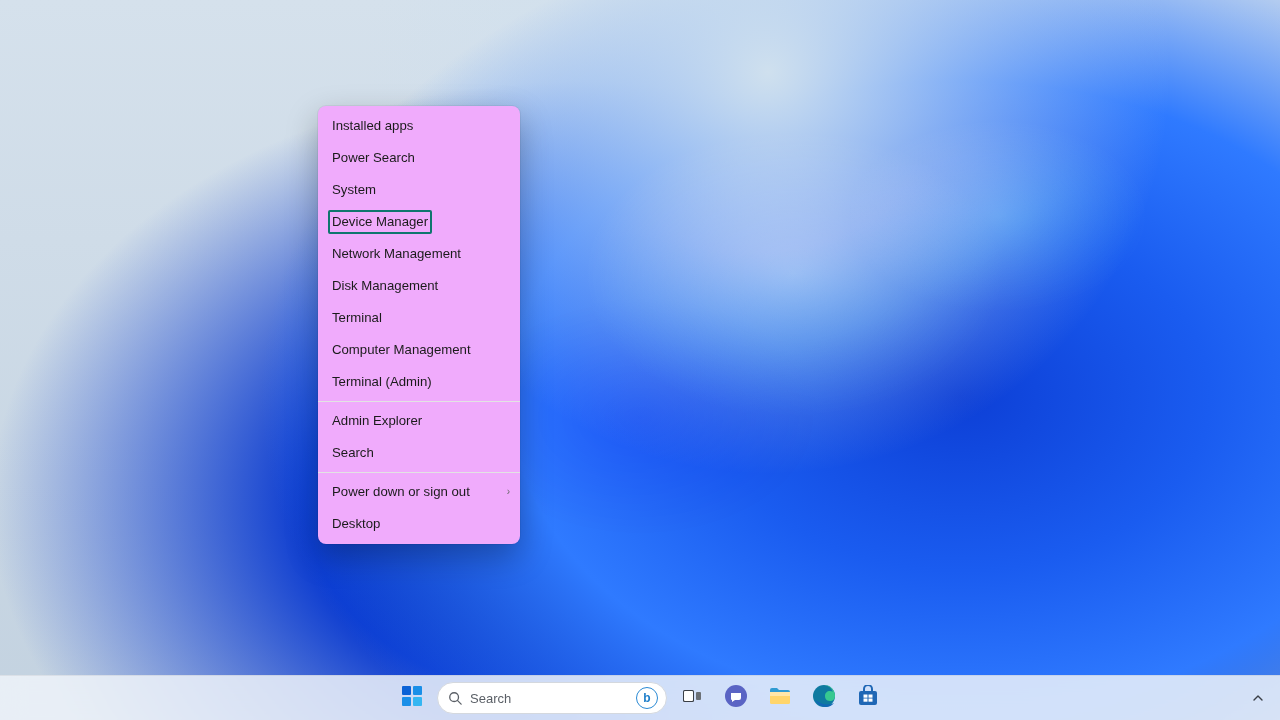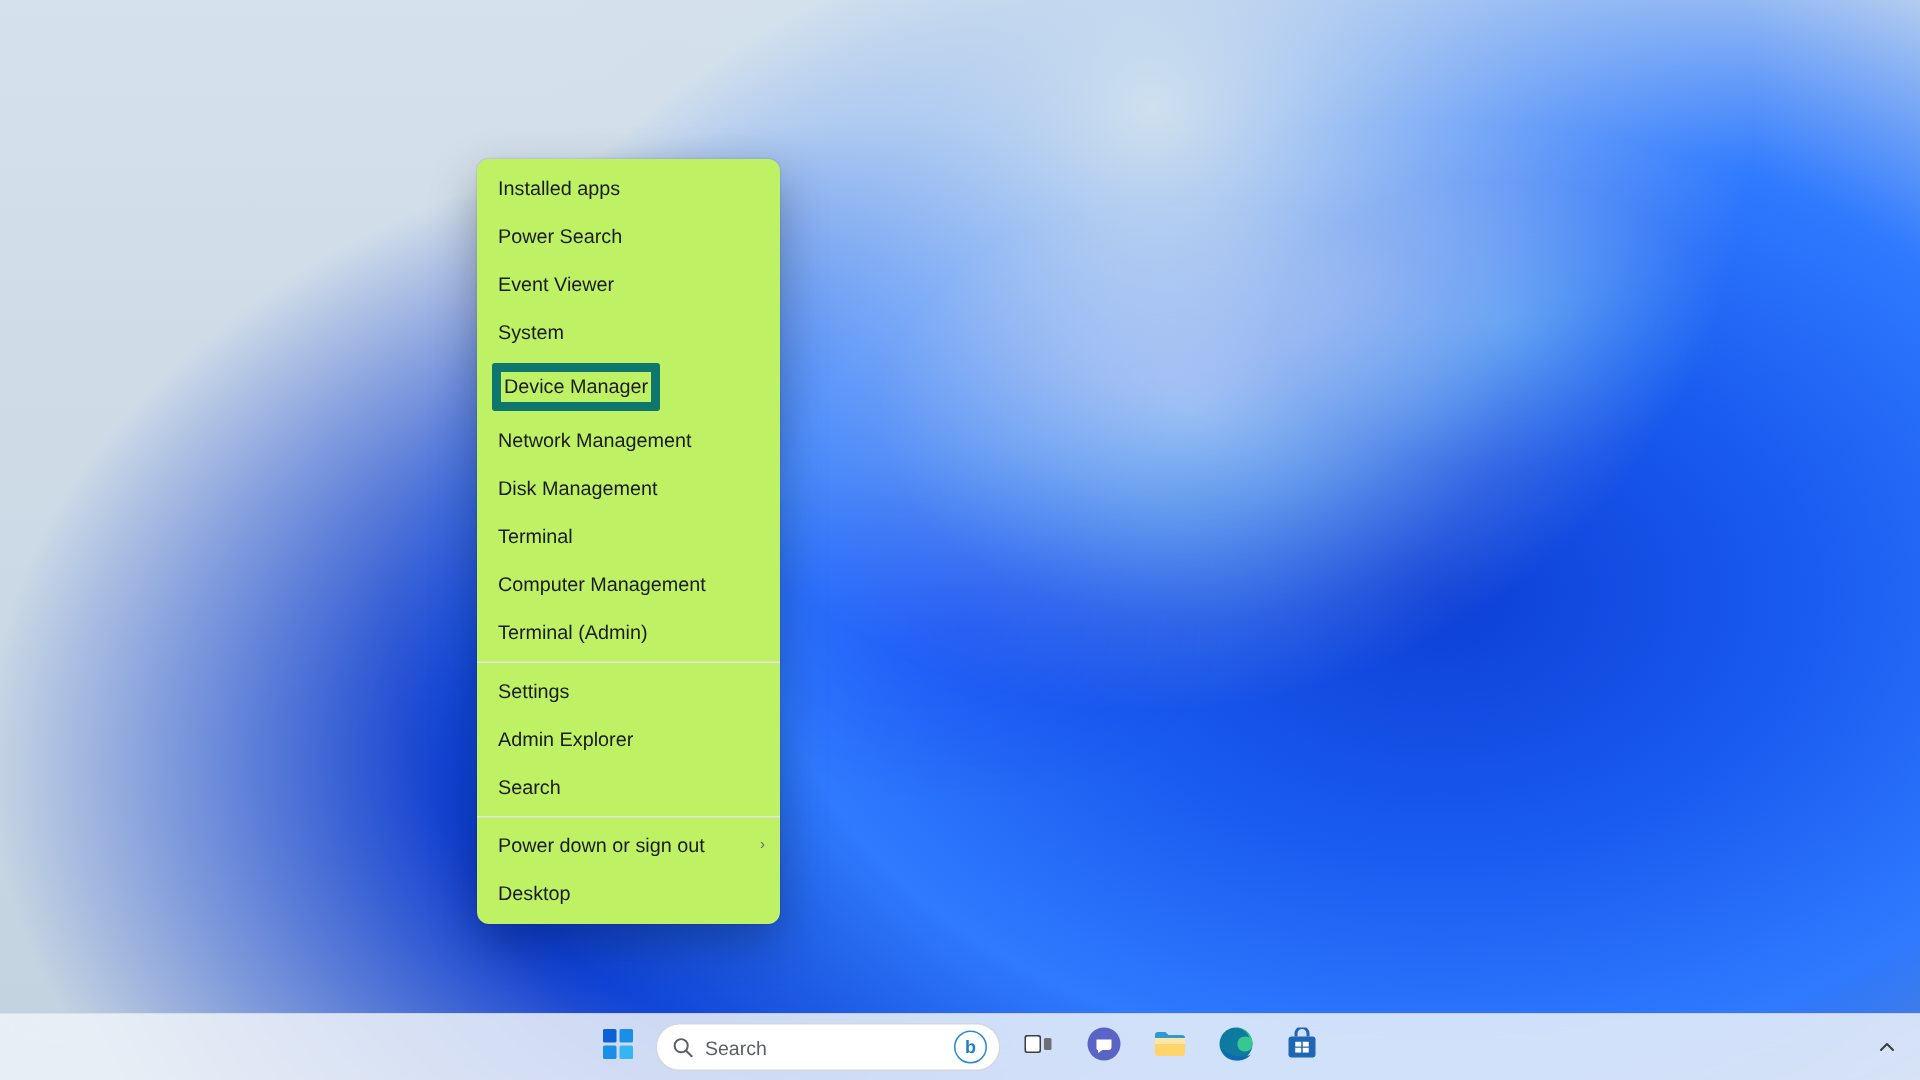--- a/index.html
+++ b/index.html
@@ -32,21 +32,21 @@
       radial-gradient(ellipse 250px 160px at 78% 30%, rgba(255,255,255,0.25) 0%, rgba(255,255,255,0) 60%);
     mix-blend-mode: overlay;
   }
 
   
   .winx-menu {
     position: absolute;
     left: 318px;
     top: 106px;
     width: 202px;
-    background: #bef264;
+    background: #f0abfc;
     border-radius: 8px;
     box-shadow: 0 12px 32px rgba(0,0,0,0.28), 0 0 0 1px rgba(0,0,0,0.05);
     padding: 4px 0;
     font-size: 13.2px;
     color: #1b1b1b;
   }
   .winx-menu .item {
     position: relative;
     padding: 7px 14px;
     line-height: 18px;
@@ -61,21 +61,21 @@
   .winx-menu .chev {
     position: absolute;
     right: 10px;
     top: 50%;
     transform: translateY(-50%);
     font-size: 10px;
     color: #6a6a6a;
   }
   .highlight-box {
     display: inline-block;
-    border: 6px solid #0f766e;
+    border: 2px solid #0f766e;
     border-radius: 2px;
     padding: 1px 2px;
     margin: -3px -4px;
   }
 
   
   .taskbar {
     position: absolute;
     left: 0; right: 0; bottom: 0;
     height: 44px;
@@ -146,30 +146,28 @@
   }
 </style>
 </head>
 <body>
 
 <div class="wallpaper"></div>
 
 <div class="winx-menu" id="winx">
     <div class="item"><span>Installed apps</span></div>
     <div class="item"><span>Power Search</span></div>
-    <div class="item"><span>Event Viewer</span></div>
     <div class="item"><span>System</span></div>
     <div class="item"><span class="highlight-box">Device Manager</span></div>
     <div class="item"><span>Network Management</span></div>
     <div class="item"><span>Disk Management</span></div>
     <div class="item"><span>Terminal</span></div>
     <div class="item"><span>Computer Management</span></div>
     <div class="item"><span>Terminal (Admin)</span></div>
     <div class="sep"></div>
-    <div class="item"><span>Settings</span></div>
     <div class="item"><span>Admin Explorer</span></div>
     <div class="item"><span>Search</span></div>
     <div class="sep"></div>
     <div class="item"><span>Power down or sign out</span><span class="chev">›</span></div>
     <div class="item"><span>Desktop</span></div>
   </div>
 
 <div class="taskbar">
   <div class="task-center" id="task-center">
       <div class="task-icon">

